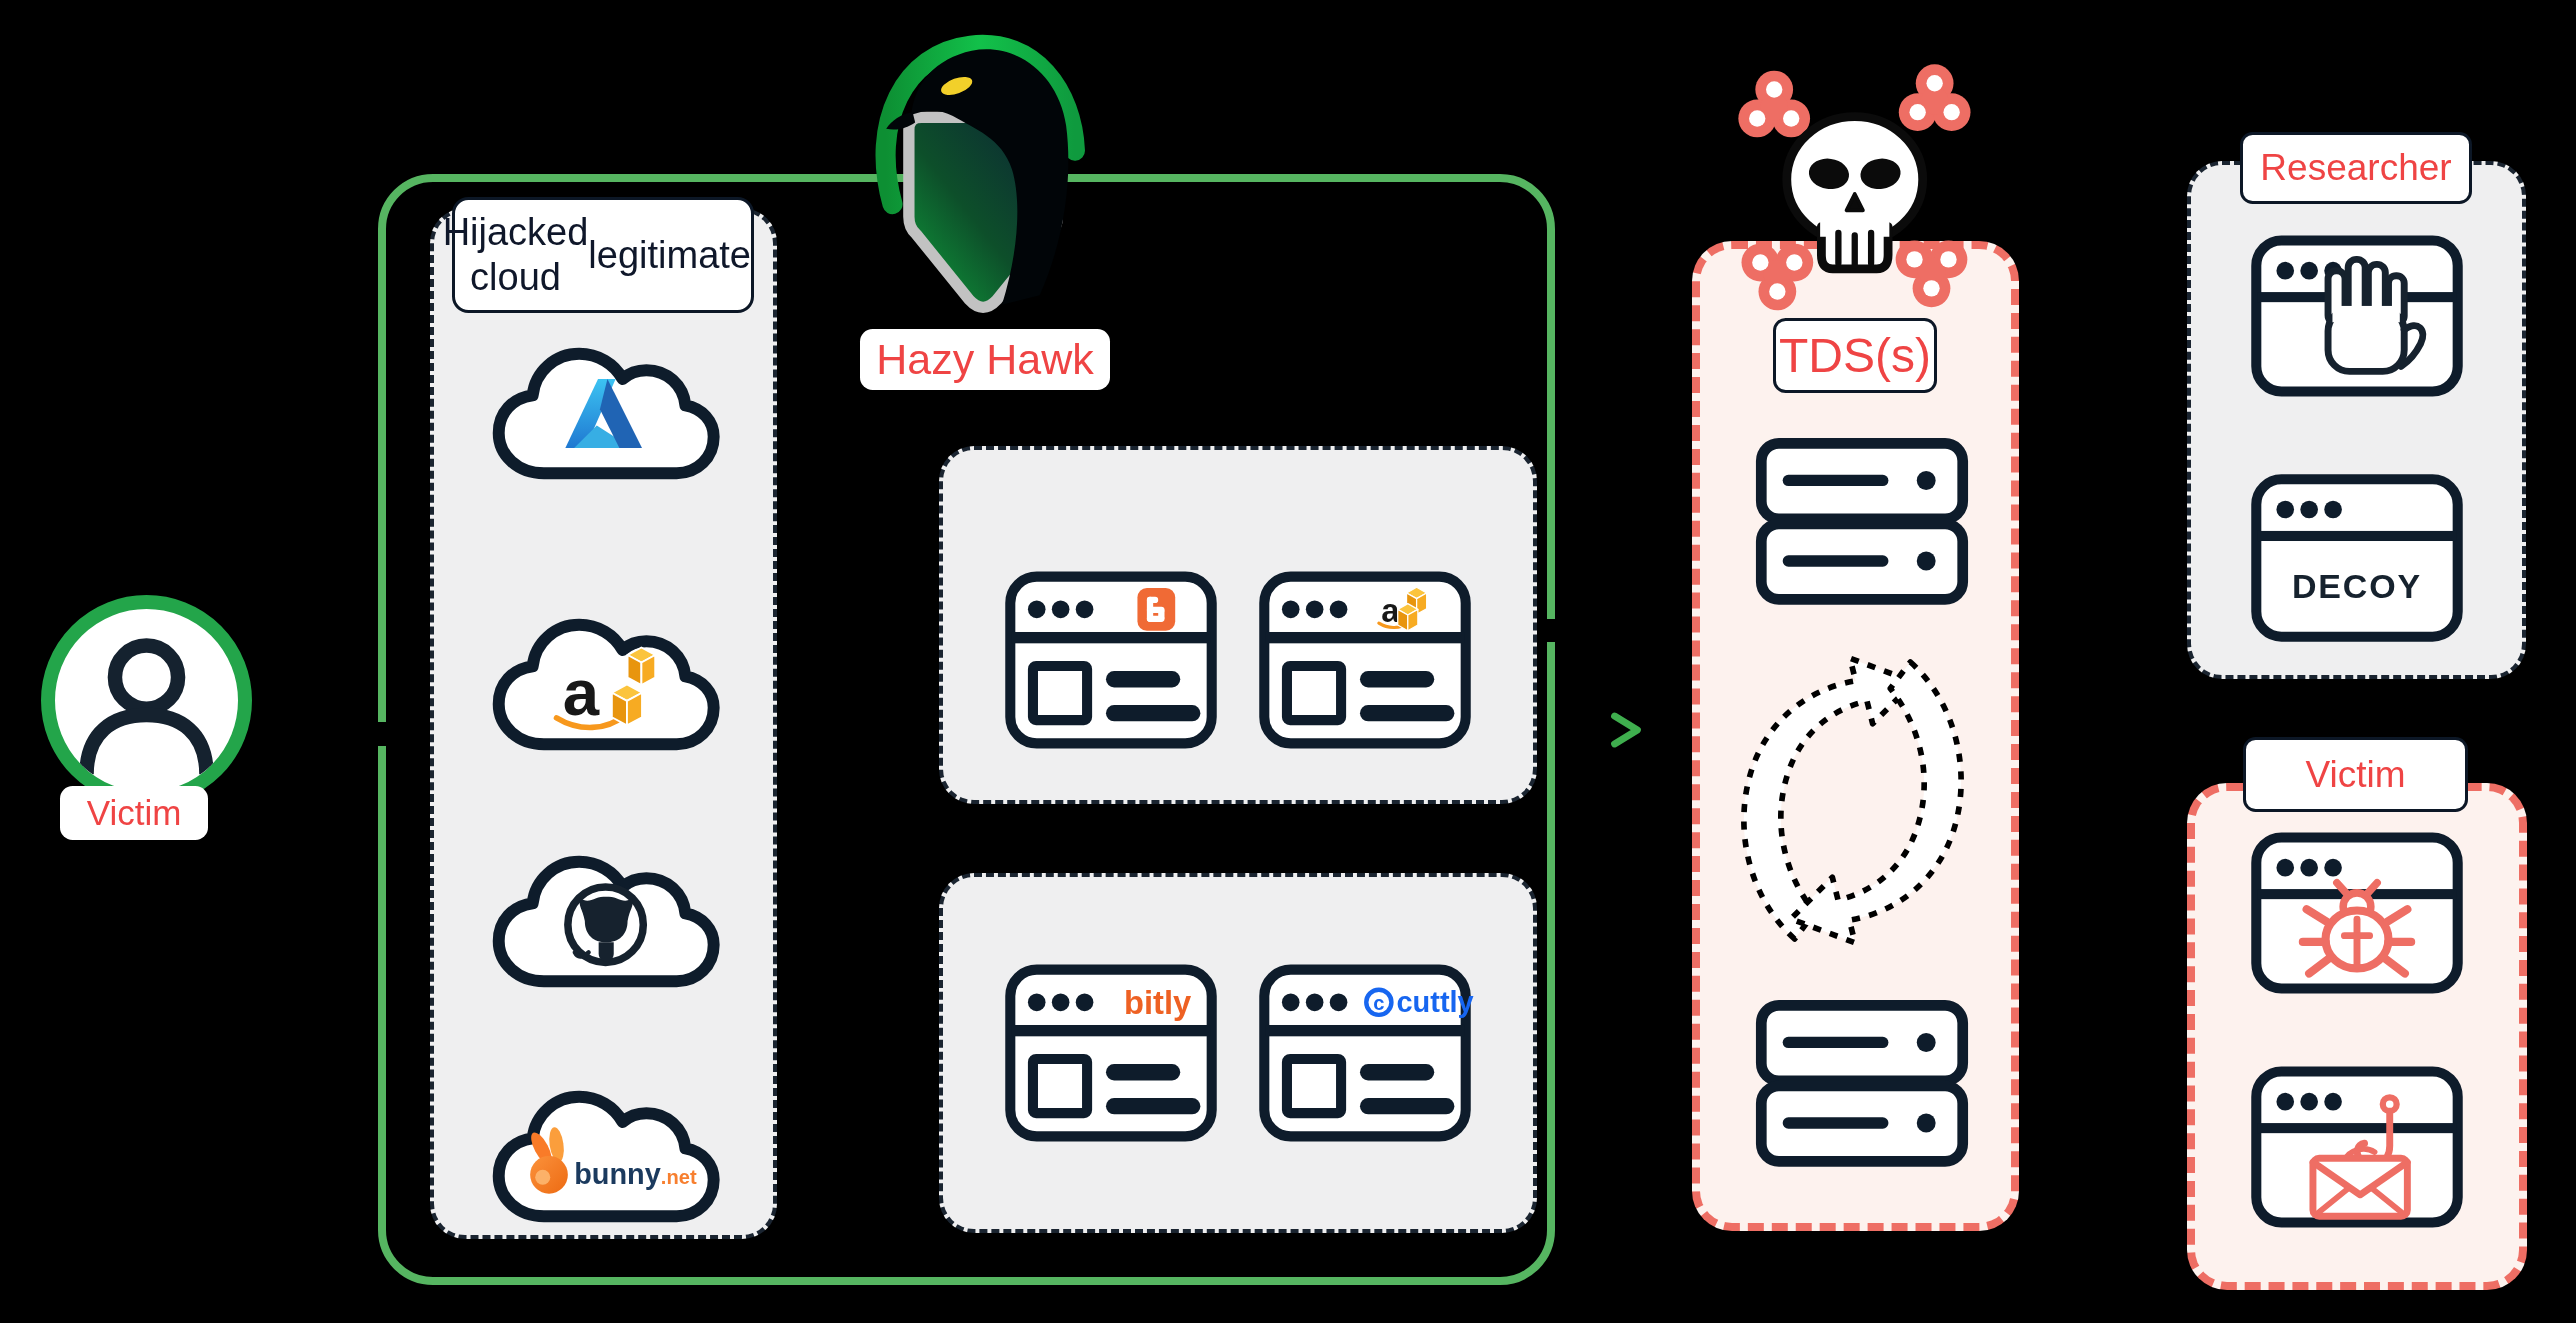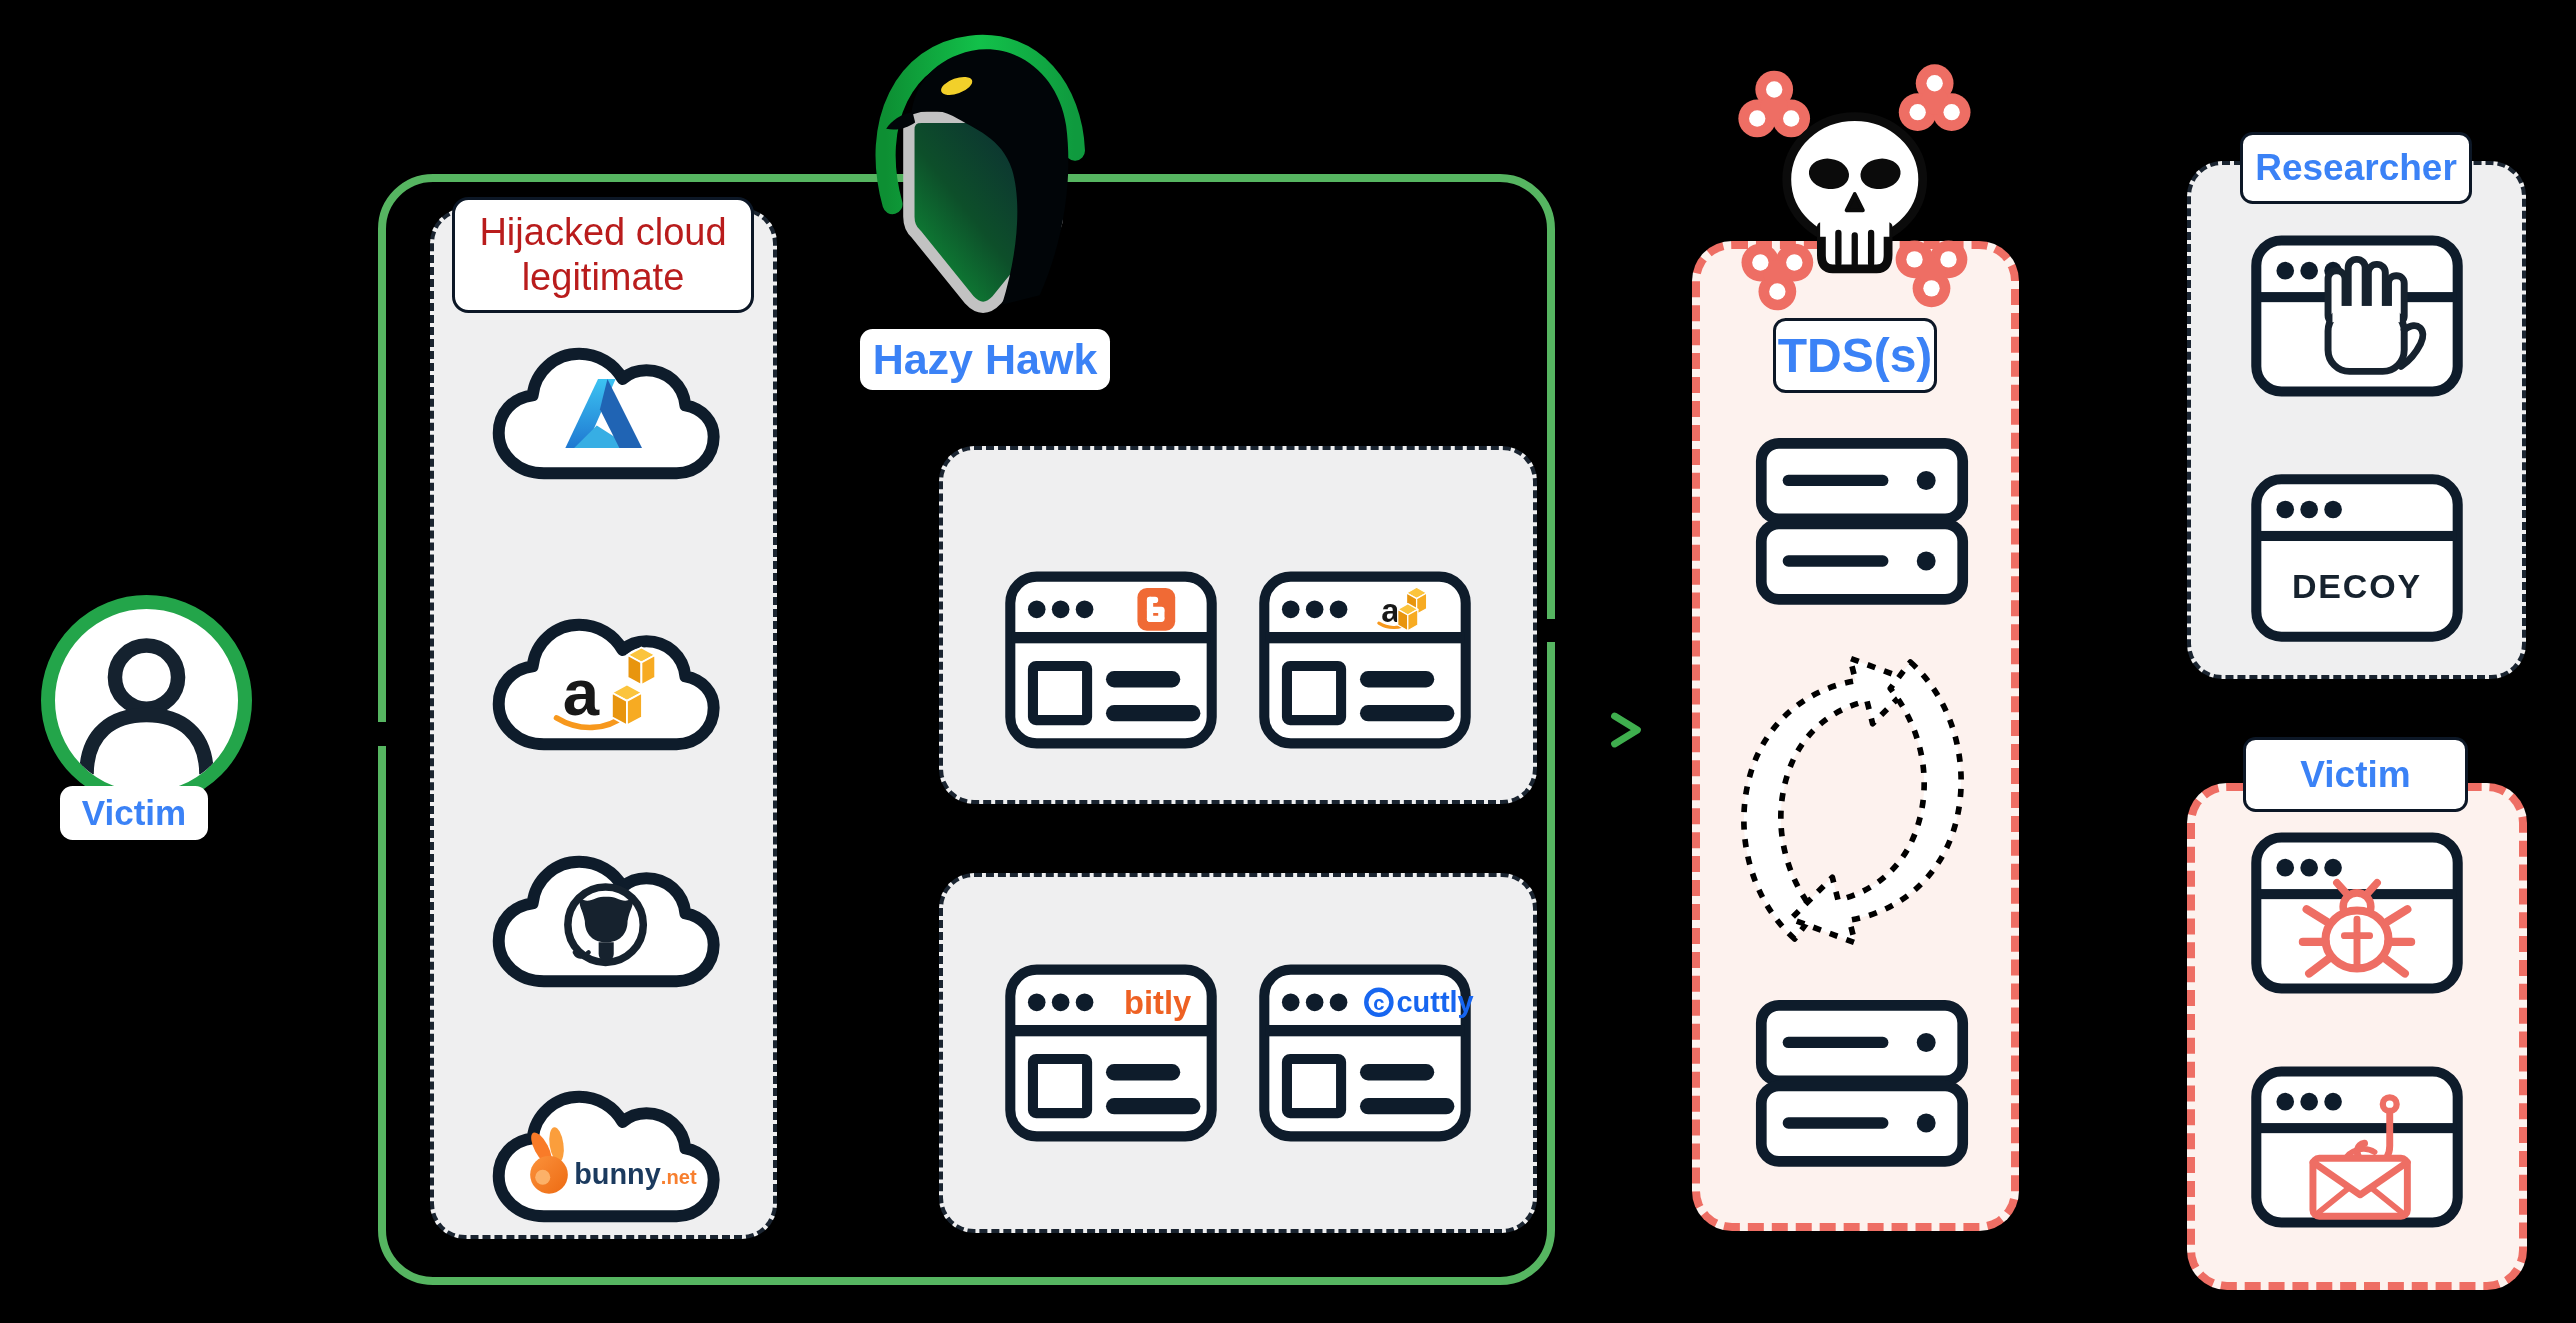--- a/index.html
+++ b/index.html
@@ -4,24 +4,24 @@
 <style>
   html,body{margin:0;padding:0;background:#000;}
   body{width:2576px;height:1323px;overflow:hidden;font-family:"Liberation Sans",sans-serif;}
   .stage{position:relative;width:2576px;height:1323px;background:#000;}
   .abs{position:absolute;}
   .green-box{border:8.8px solid #56b561;border-radius:55px;background:transparent;}
   .gap{background:#000;}
   .panel{border-radius:35px;}
   .panel--gray{background:#efeff0;border:4.4px dashed #1a2430;}
   .panel--pink{background:#fdf2ee;border:8.2px dashed #ee6e64;border-radius:40px;}
-  .tbox{background:#fff;border:3.8px solid #0c1726;border-radius:16.4px;display:flex;flex-direction:column;
-        align-items:center;justify-content:center;color:#b91c1c;text-align:center;line-height:1.18;}
+  .tbox{background:#fff;border:3.8px solid #0c1726;border-radius:16.4px;display:flex;flex-direction:row;
+        align-items:center;justify-content:flex-end;color:#0f172a;text-align:center;line-height:1.18;}
   .lbl{background:#fff;border-radius:12.6px;display:flex;align-items:center;justify-content:center;
-       color:#3b82f6;text-align:center;font-weight:bold;}
+       color:#ef4444;text-align:center;}
   .lbl--bordered{border:3.8px solid #0c1726;}
   .t58{font-size:37px;} .t60{font-size:38px;} .t64{font-size:48px;} .t68{font-size:43px;} .t56{font-size:35px;}
   .victim-circle{width:183px;height:183px;border-radius:50%;background:#fff;border:14.5px solid #23a54a;overflow:hidden;}
   svg{display:block;overflow:visible;}
 </style>
 </head>
 <body>
 
 <div class="stage">
 

